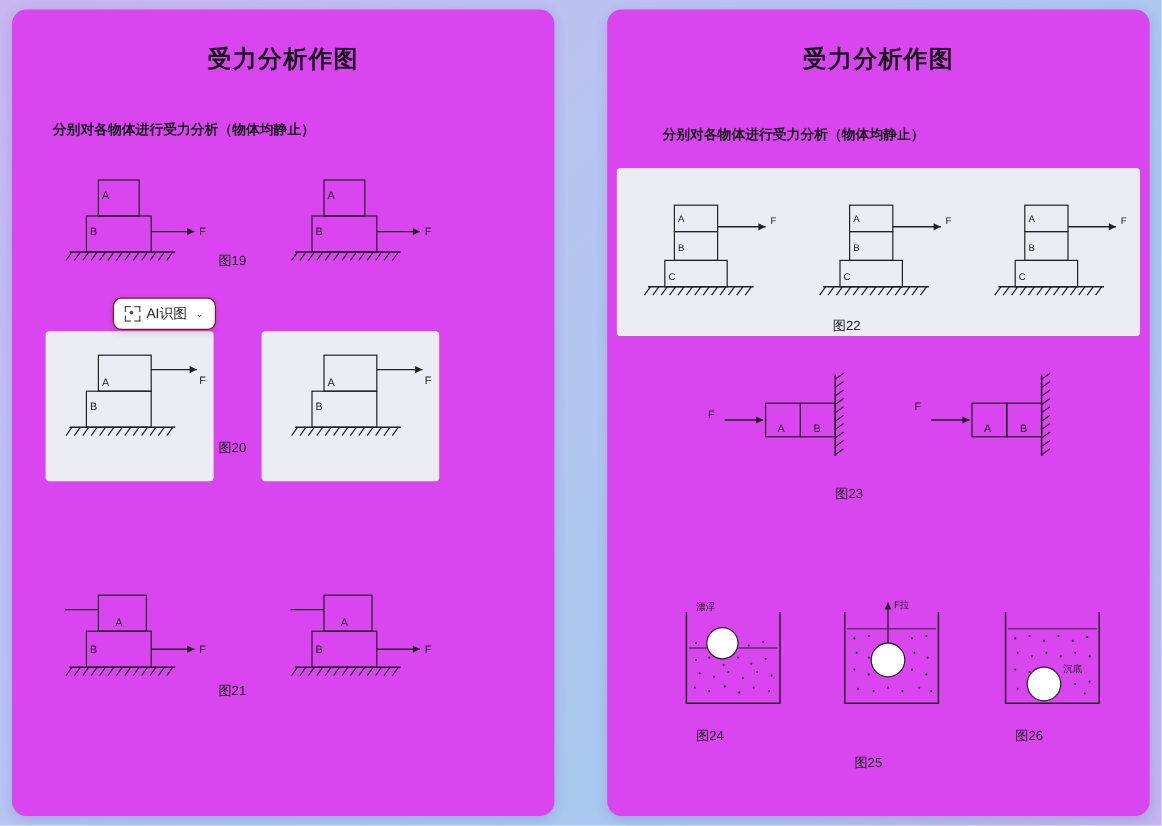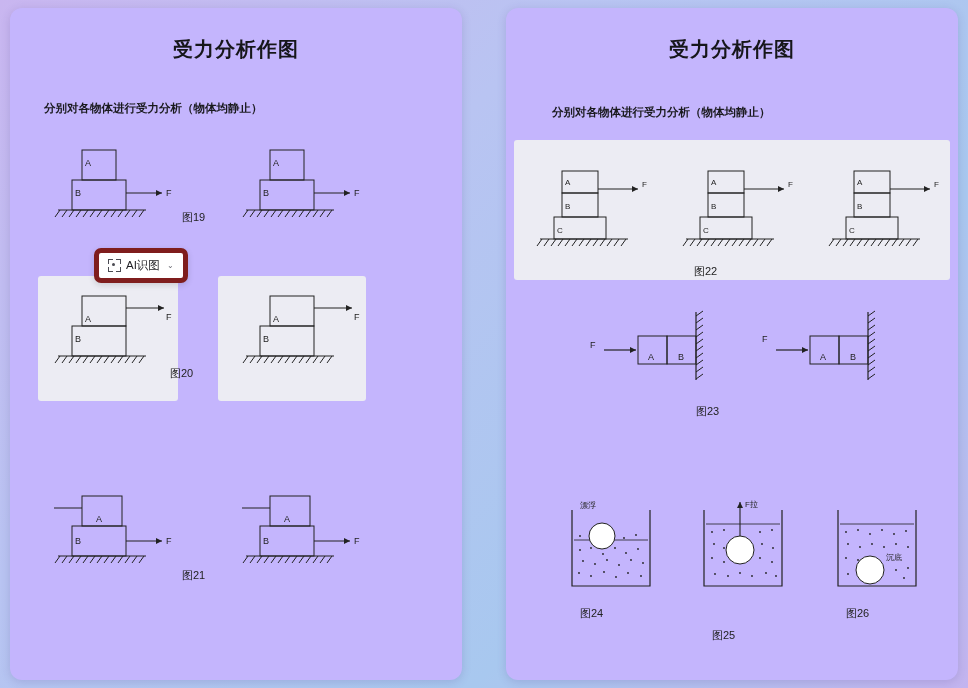--- a/index.html
+++ b/index.html
@@ -16,21 +16,21 @@
   .pages {
     display: flex;
     gap: 44px;
     padding: 8px 10px;
     box-sizing: border-box;
   }
   .page {
     position: relative;
     width: 452px;
     height: 672px;
-    background: #c4b5fd;
+    background: #d946ef;
     border-radius: 12px;
     box-shadow: 0 2px 10px rgba(70,50,130,0.18);
     box-sizing: border-box;
     overflow: hidden;
   }
   .page-title {
     text-align: center;
     font-size: 20px;
     font-weight: bold;
     color: #16161a;
@@ -61,21 +61,21 @@
   }
   .ai-btn {
     position: absolute;
     left: 84px;
     top: 240px;
     display: flex;
     align-items: center;
     gap: 5px;
     padding: 5px 9px;
     background: #ffffff;
-    border: 5px solid #7f1d1d;
+    border: 1px solid #7f1d1d;
     border-radius: 7px;
     box-shadow: 0 2px 6px rgba(0,0,0,0.14);
     font-size: 11.5px;
     color: #1d1d22;
     cursor: pointer;
     z-index: 5;
   }
   .ai-btn .scan {
     width: 13px;
     height: 13px;
@@ -231,21 +231,21 @@
           <line x1="90" y1="70" x2="85" y2="77"></line>
         </g>
         <line x1="72" y1="22" x2="110" y2="22" stroke="#222" stroke-width="1.2"></line>
         <polygon points="110,22 104,19 104,25" fill="#222"></polygon>
         <text x="31" y="36" font-size="9" font-family="Liberation Sans, sans-serif" fill="#222">A</text>
         <text x="21" y="56" font-size="9" font-family="Liberation Sans, sans-serif" fill="#222">B</text>
         <text x="112" y="34" font-size="9" font-family="Liberation Sans, sans-serif" fill="#222">F</text>
       </svg>
     </div>
 
-    <div class="fig-caption" style="position:absolute; left:160px; top:358px; width:44px;">图20</div>
+    <div class="fig-caption" style="position:absolute; left:172px; top:358px; width:44px;">图20</div>
 
     <div class="grp" style="left:44px; top:478px;">
       <svg width="130" height="85" viewBox="0 0 130 85">
         <rect x="28" y="10" width="40" height="30" fill="none" stroke="#222" stroke-width="1"></rect>
         <rect x="18" y="40" width="54" height="30" fill="none" stroke="#222" stroke-width="1"></rect>
         <line x1="4" y1="70" x2="92" y2="70" stroke="#222" stroke-width="1.2"></line>
         <g stroke="#222" stroke-width="1">
           <line x1="6" y1="70" x2="1" y2="77"></line>
             <line x1="13" y1="70" x2="8" y2="77"></line>
           <line x1="20" y1="70" x2="15" y2="77"></line>

